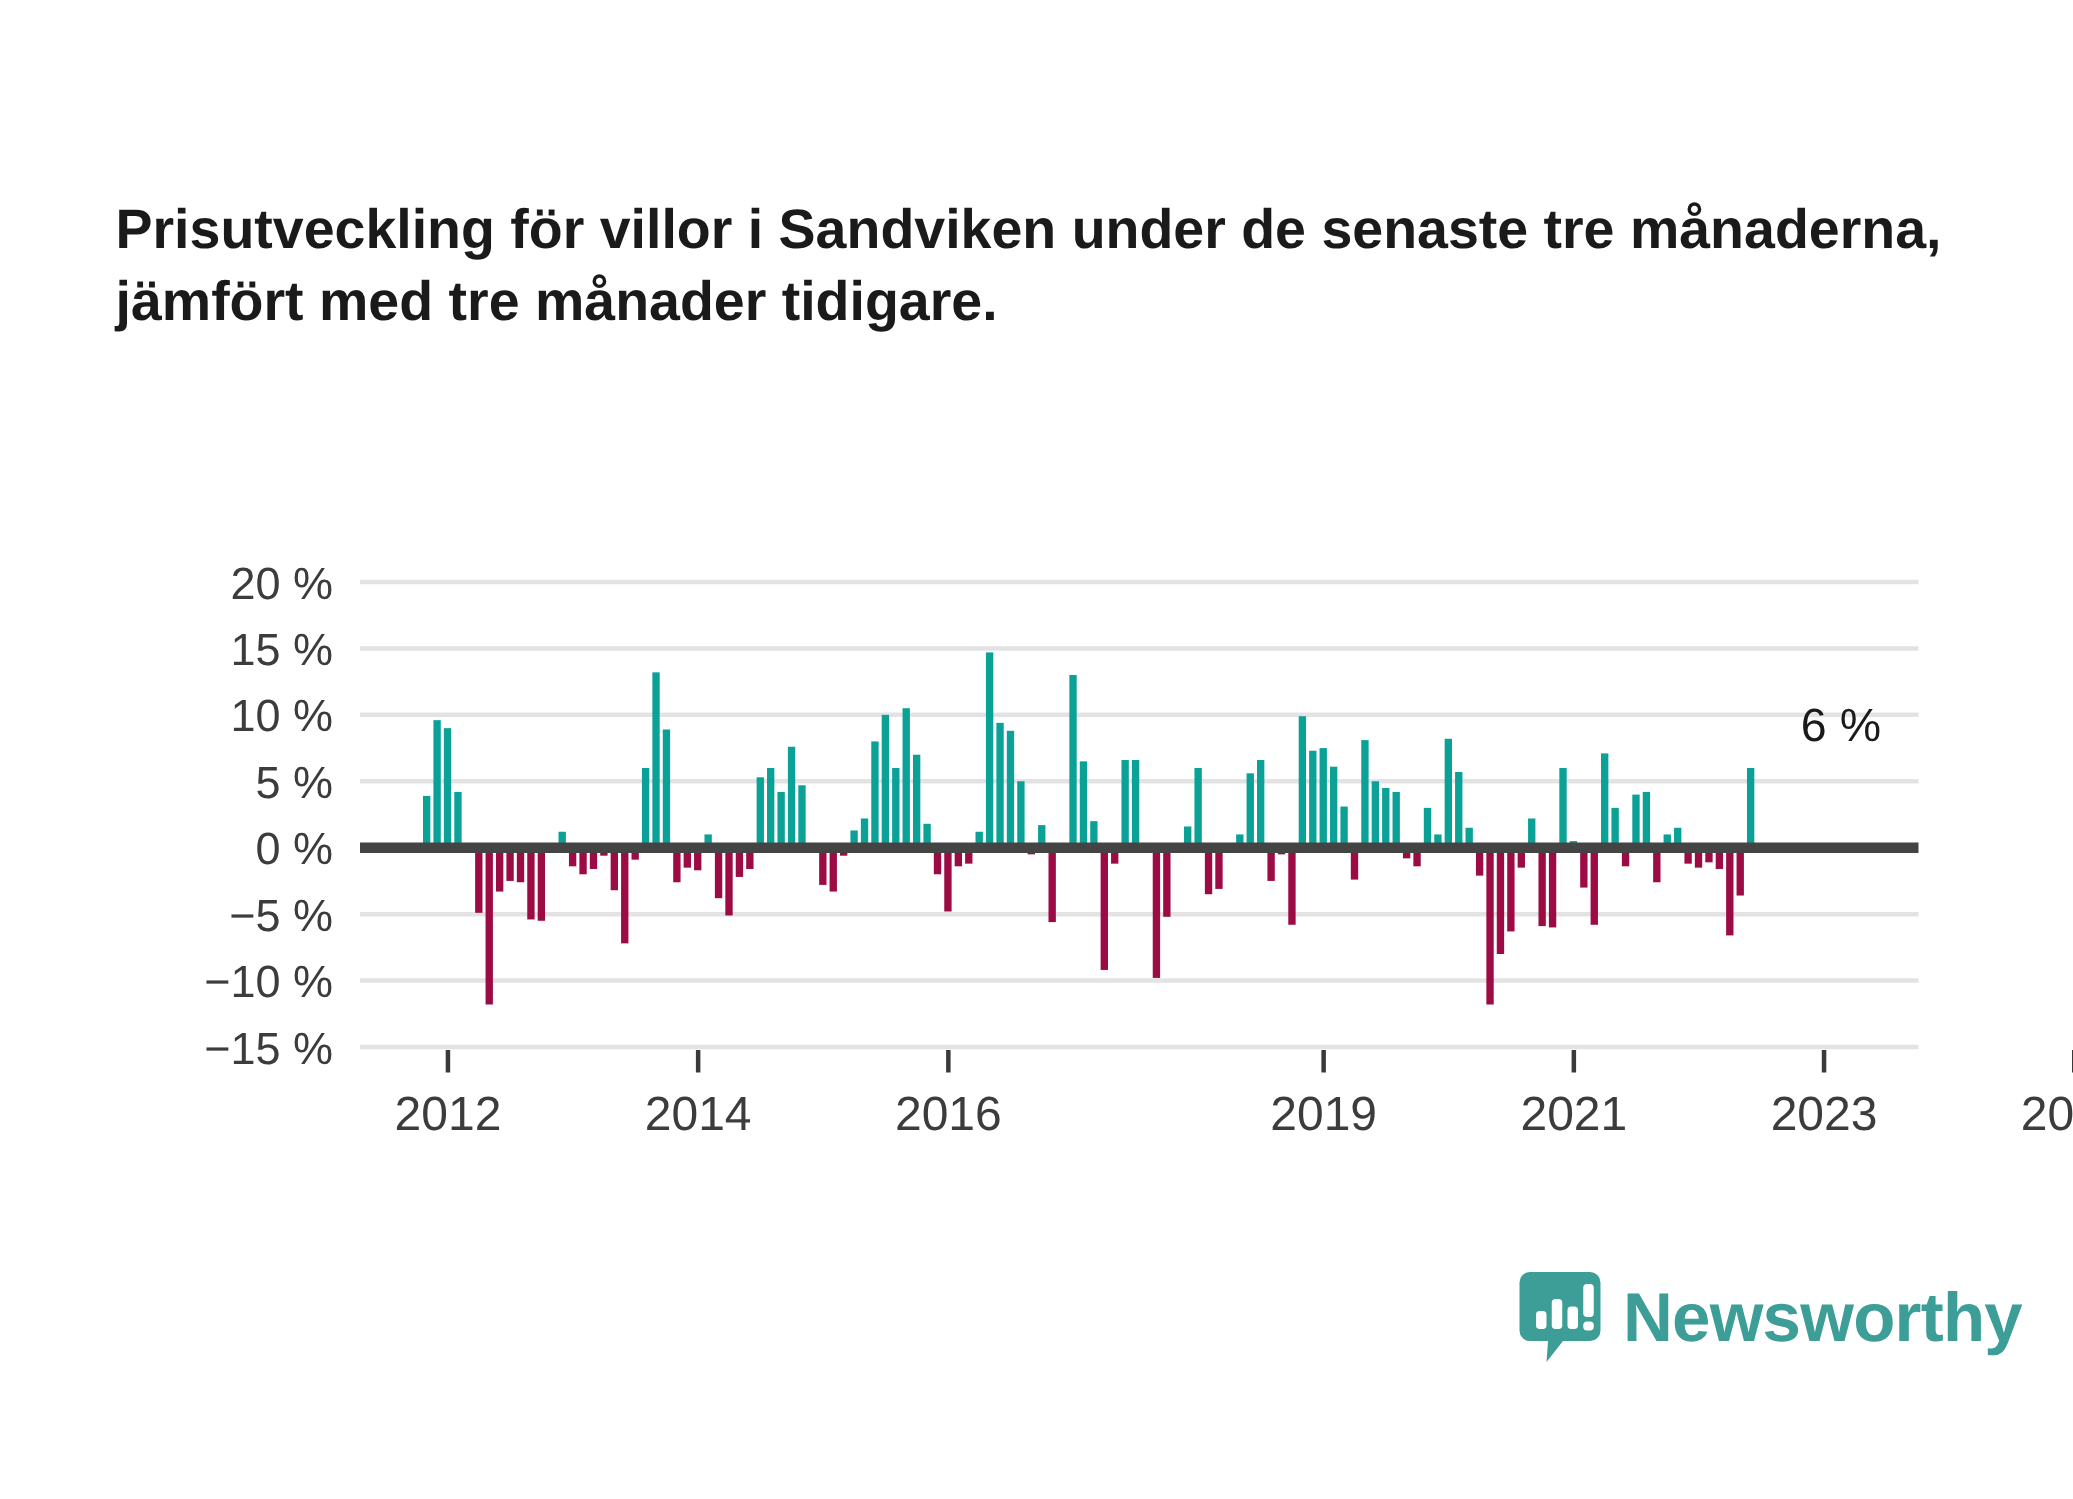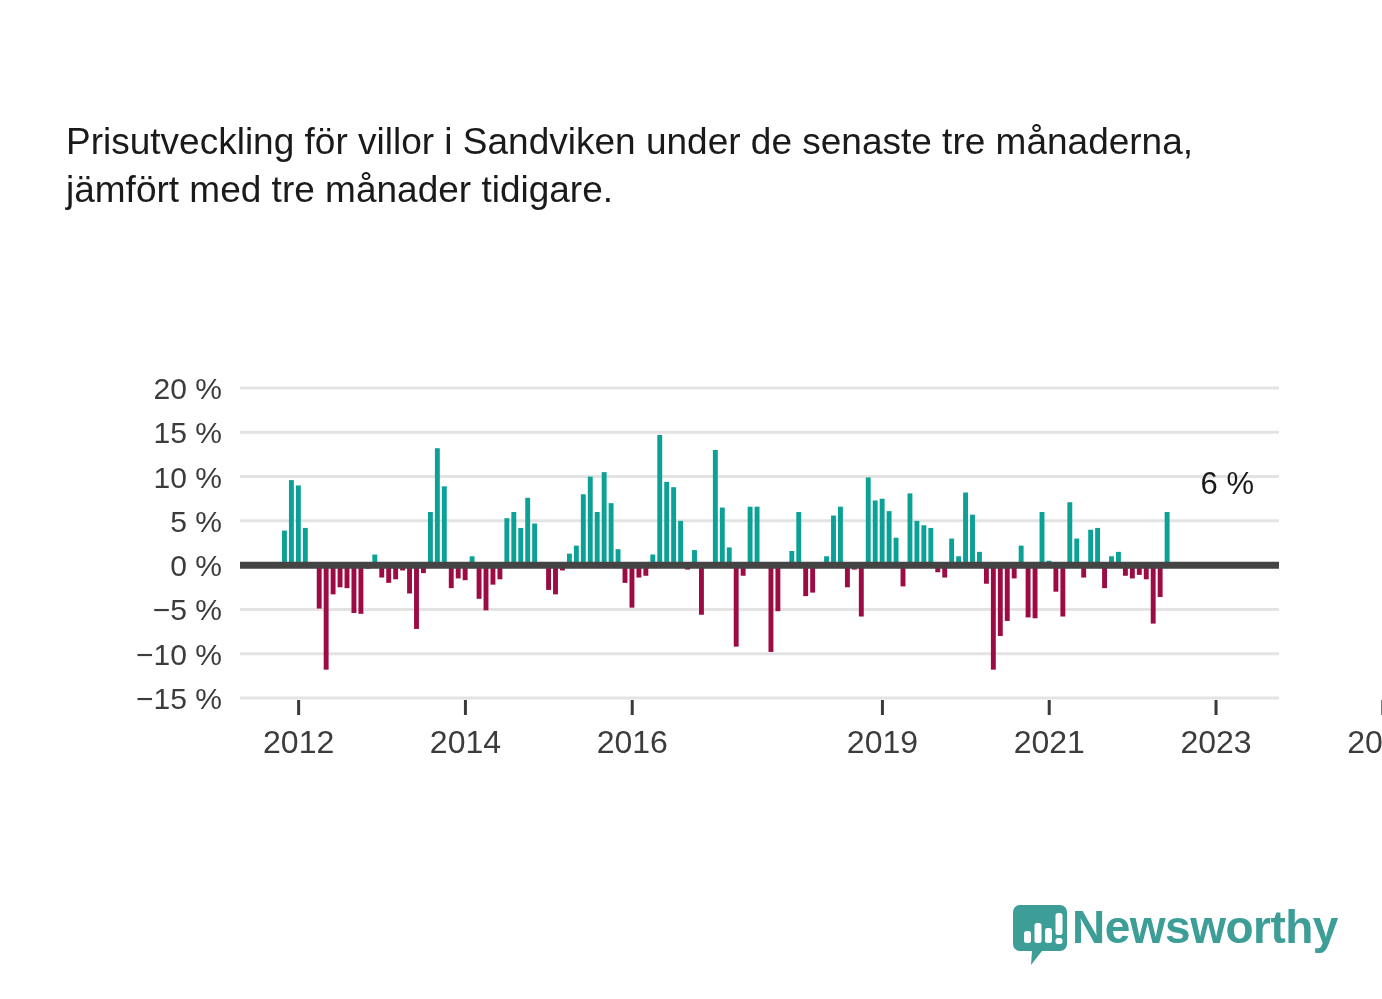--- a/index.html
+++ b/index.html
@@ -27,24 +27,24 @@
     font-size: 54px;
     font-weight: bold;
     line-height: 1.08;
     letter-spacing: -0.6px;
     color: #111111;
     margin: 0;
     white-space: nowrap;
   }
   #chart-subtitle {
     font-size: 37px;
-    font-weight: normal;
+    font-weight: bold;
     line-height: 1.30;
     color: #1a1a1a;
-    margin: 4px;
+    margin: 15px;
     padding-top: 56px;
     max-width: 1230px;
   }
 
   
   #chart-area {
     position: absolute;
     left: 0;
     top: 0;
     width: 1382px;
@@ -84,23 +84,24 @@
     font-family: "Liberation Sans", sans-serif;
     font-size: 31px;
     fill: #1a1a1a;
     text-anchor: end;
   }
 
   
   #logo {
     position: absolute;
     left: 1012px;
-    top: 904px;
+    top: 847px;
     display: flex;
-    gap: 4px;
+    align-items: center;
+    gap: 14px;
   }
   #logo-mark {
     width: 56px;
     height: 62px;
   }
   #logo-text {
     font-size: 46px;
     font-weight: bold;
     color: #3c9e96;
     letter-spacing: -0.5px;

